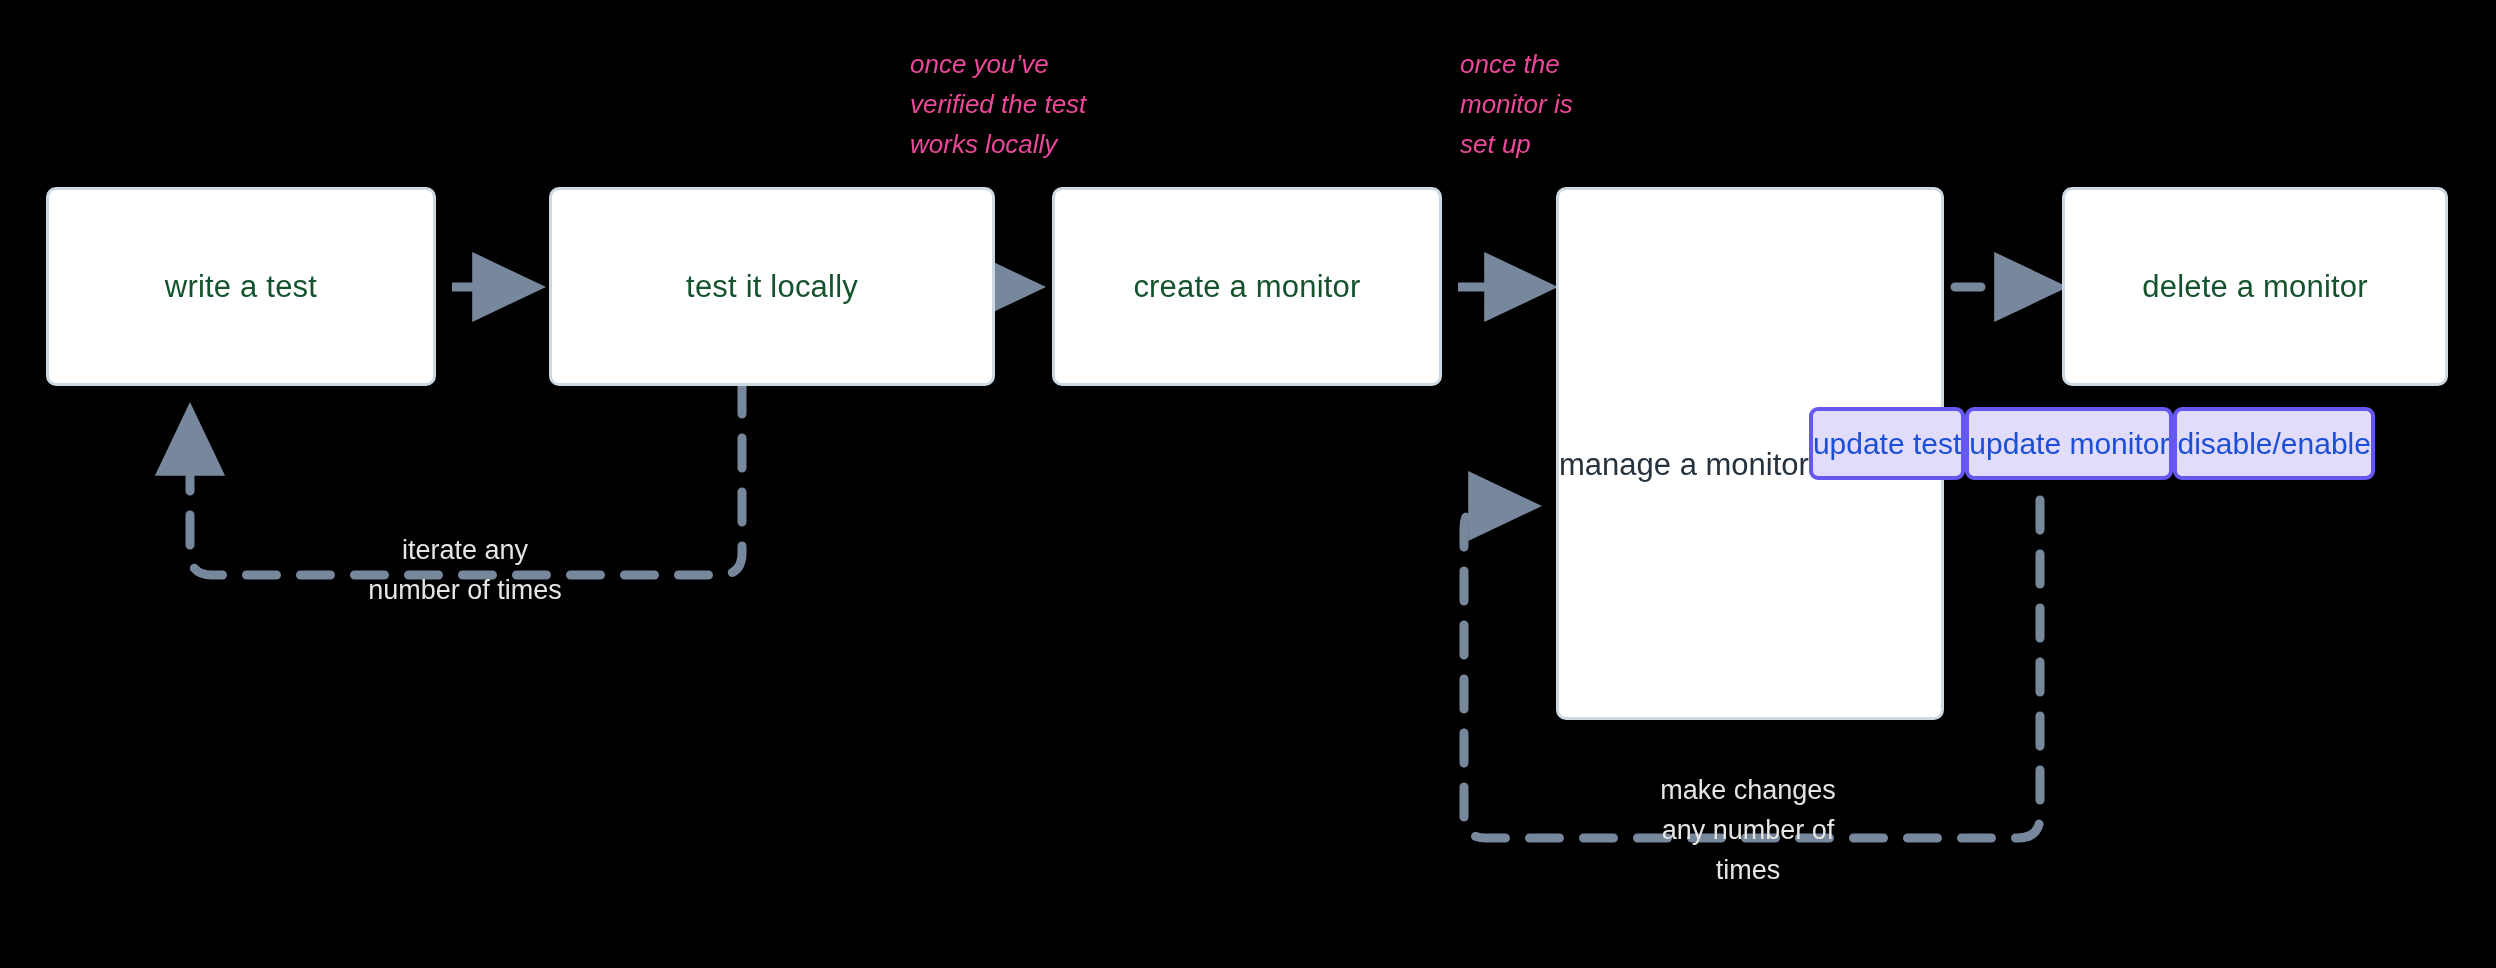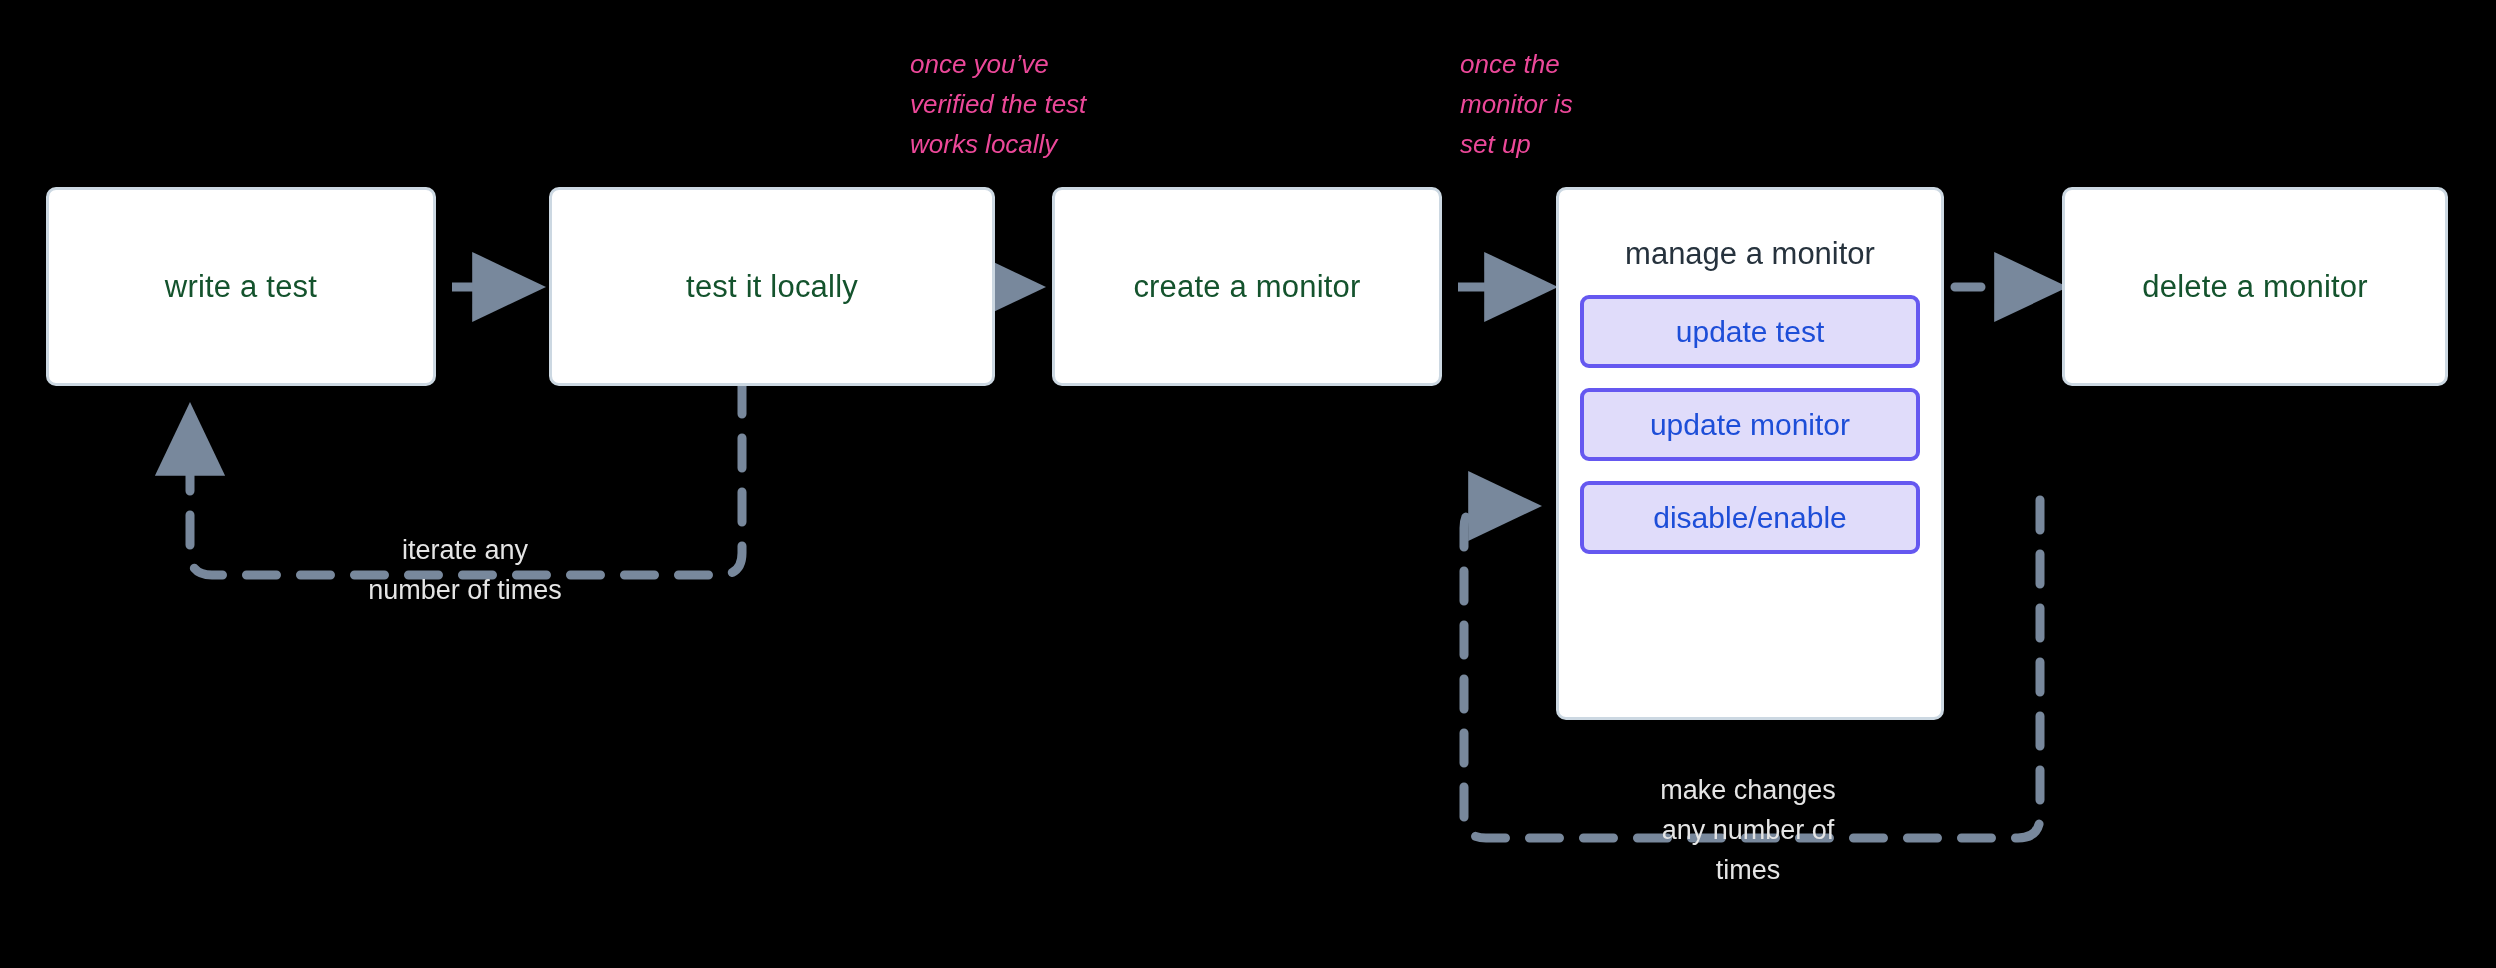--- a/index.html
+++ b/index.html
@@ -43,21 +43,21 @@
     text-align: center;
     white-space: nowrap;
   }
   .group-node {
     position: absolute;
     background: #ffffff;
     border: 3px solid #ccd8e2;
     border-radius: 10px;
     box-sizing: border-box;
     display: flex;
-    flex-direction: column;
+    flex-direction: row;
     align-items: center;
   }
   .group-title {
     color: #26323d;
     font-size: 31px;
     line-height: 1.2;
     text-align: center;
     white-space: nowrap;
     margin-top: 45px;
     margin-bottom: 23px;

